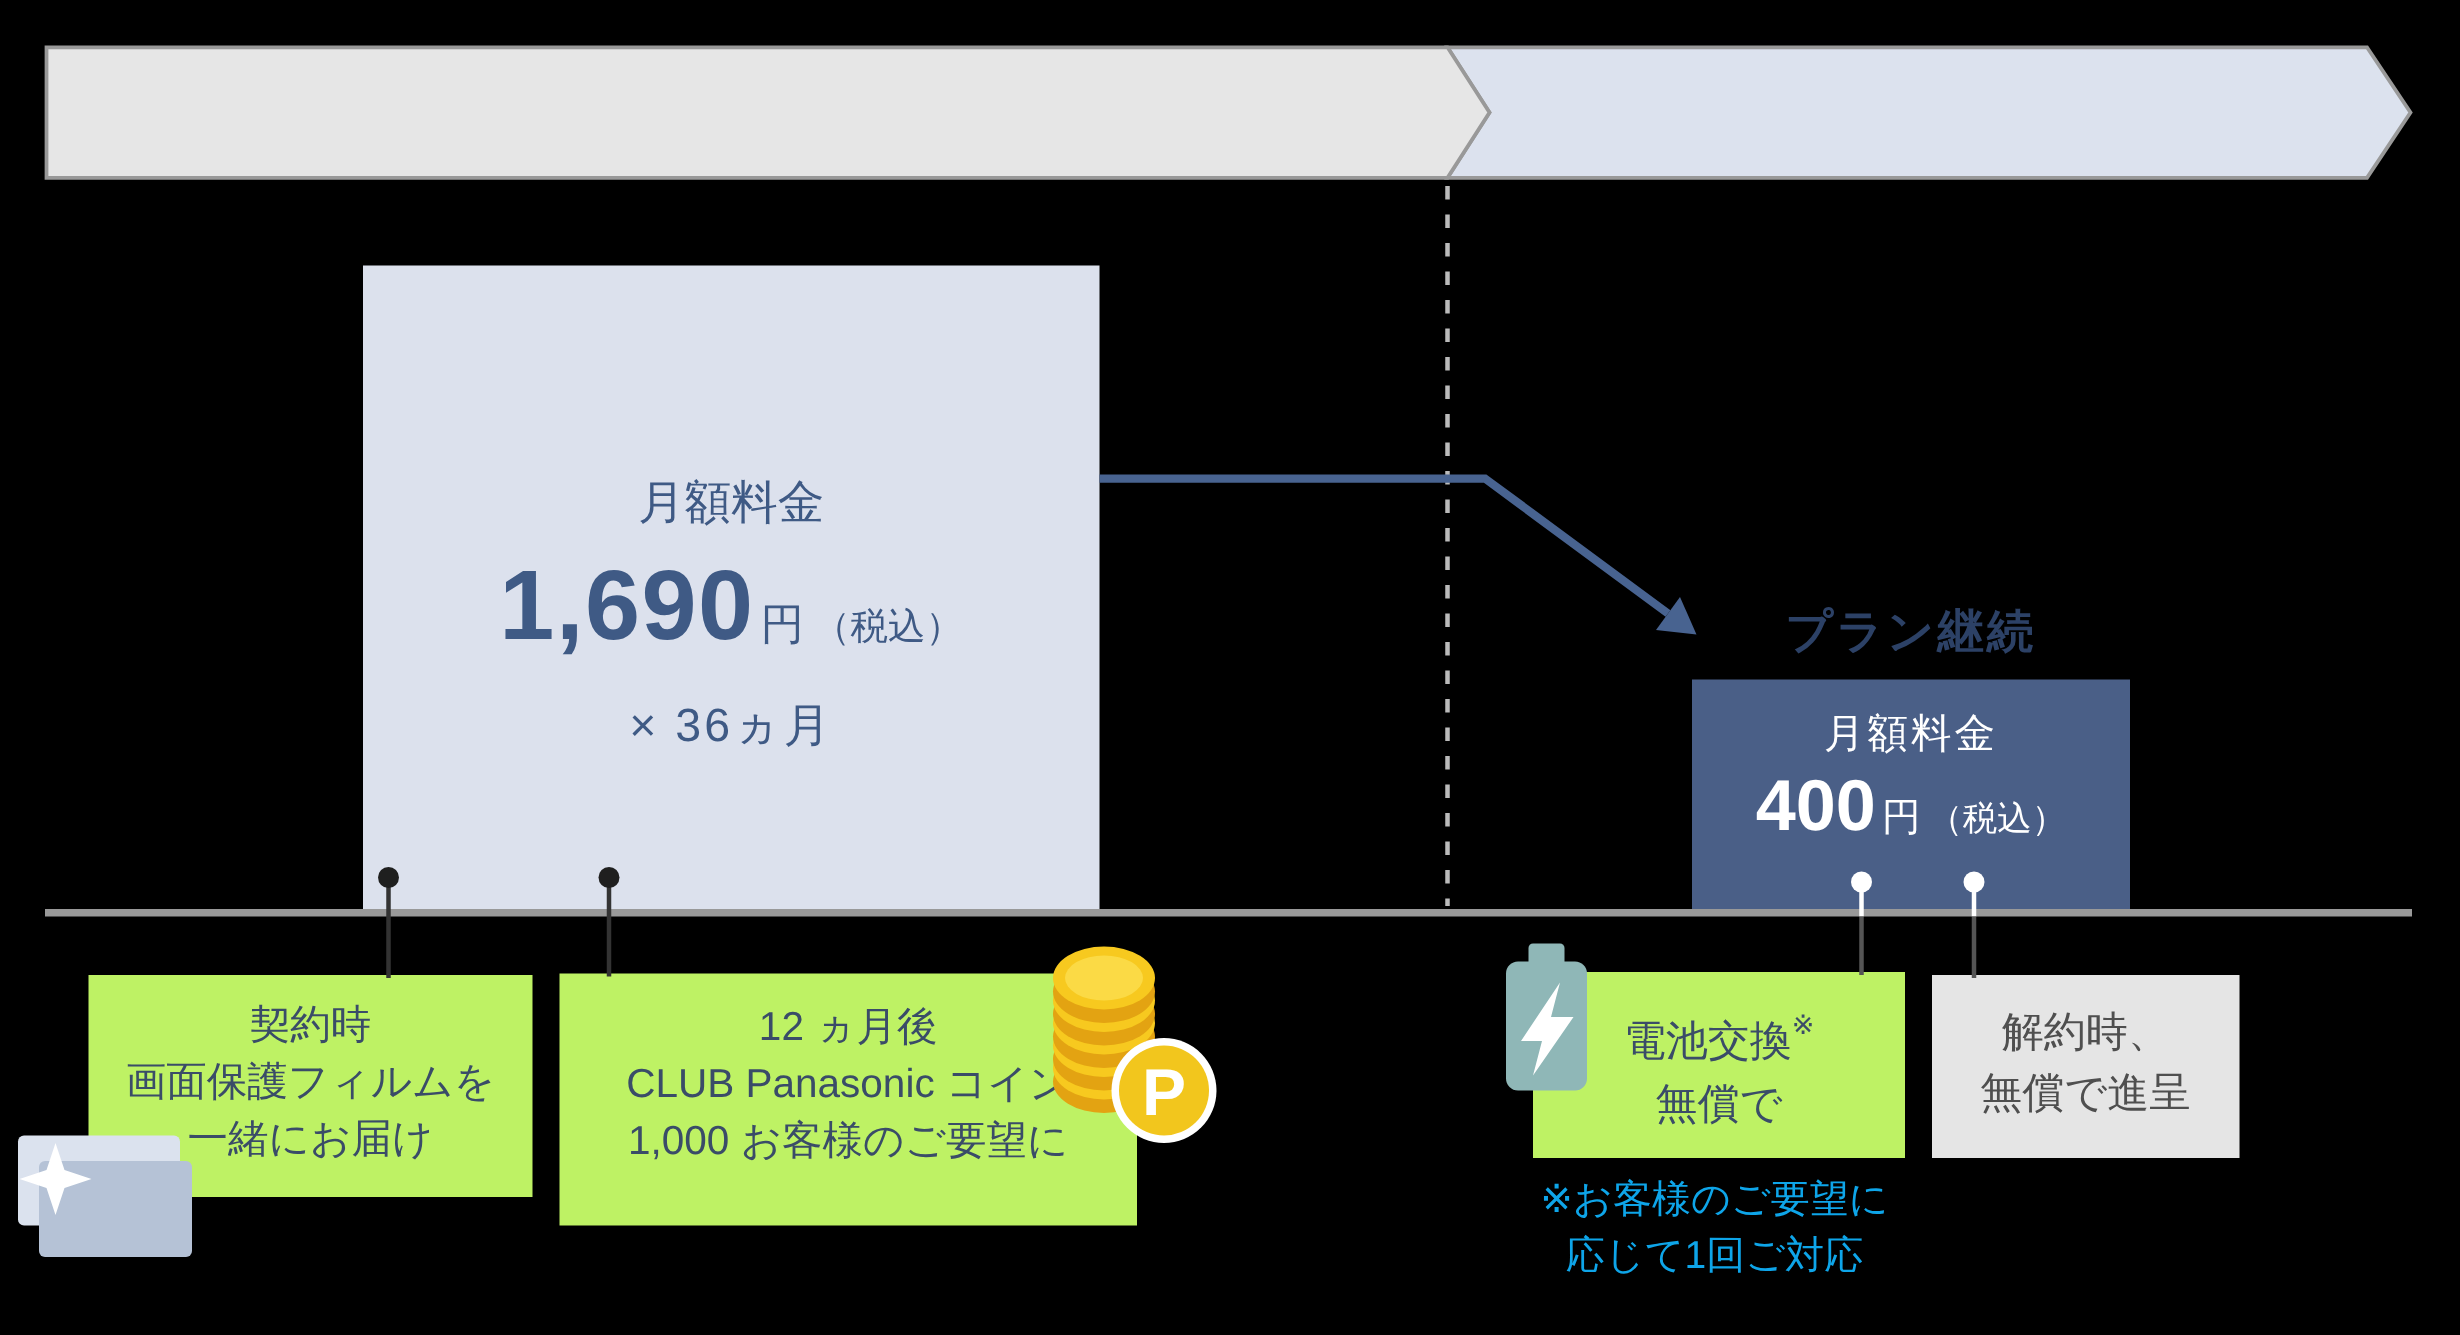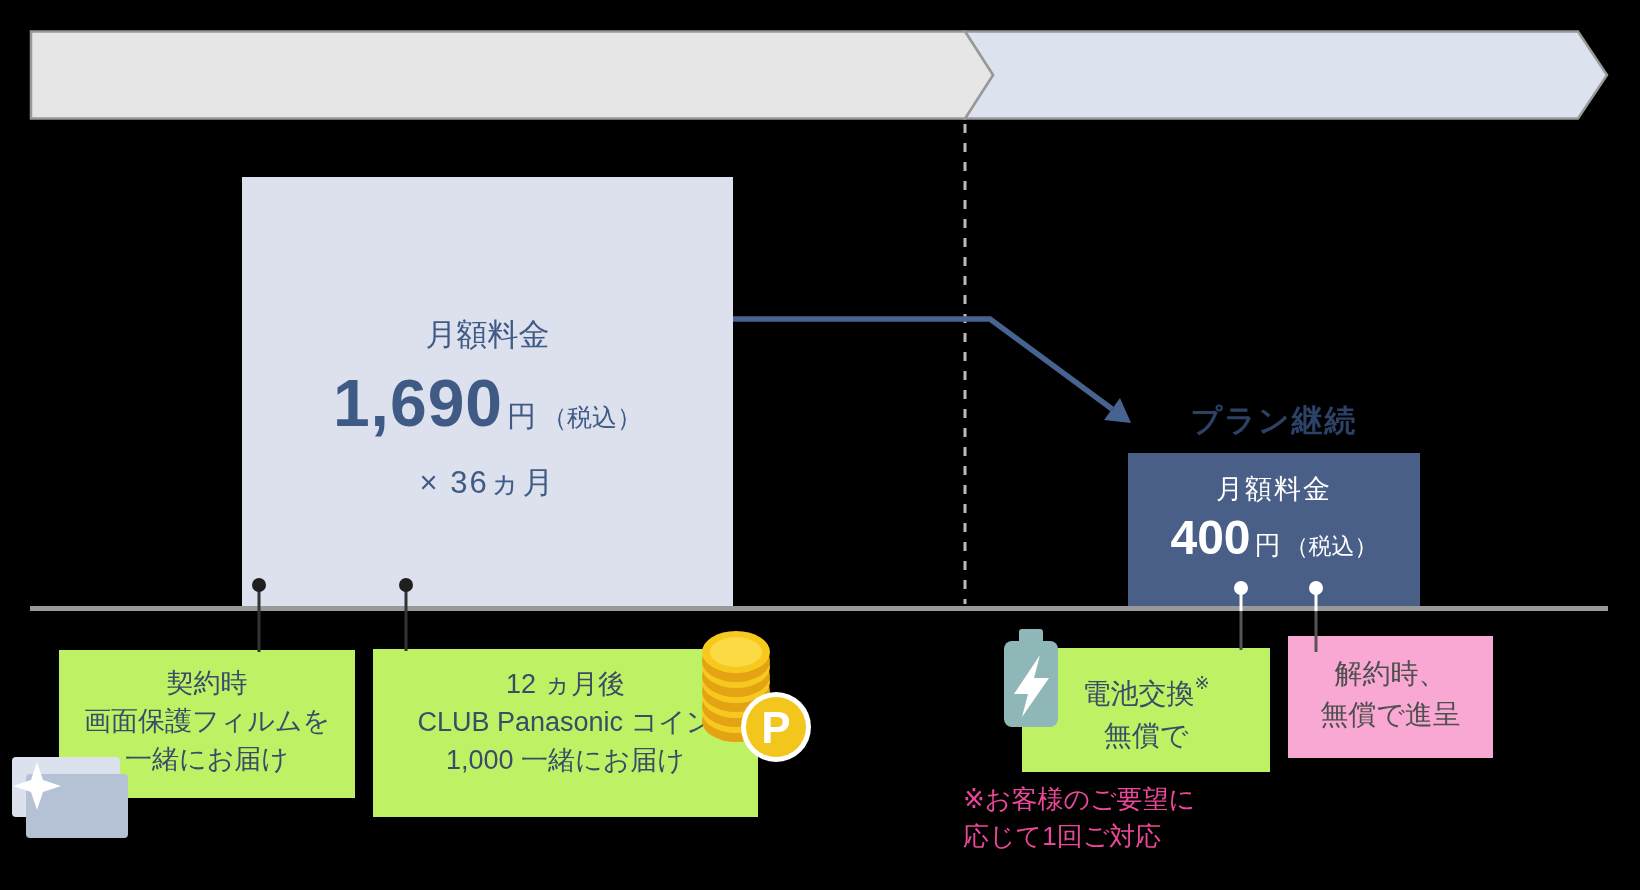--- a/index.html
+++ b/index.html
@@ -38,27 +38,27 @@
   .dark-box .tax{font-size:23px;margin-left:5px;}
 
   
   .benefit{background:#bef264;color:#3a4c68;text-align:center;box-sizing:border-box;}
   .benefit div{font-size:27px;line-height:38px;}
   .box-contract{left:59px;top:650px;width:296px;height:148px;padding-top:14px;}
   .box-coin{left:373px;top:649px;width:385px;height:168px;padding-top:16px;}
   .box-battery{left:1022px;top:648px;width:248px;height:124px;padding-top:18px;}
   .box-battery div{font-size:28px;line-height:42px;}
   .box-battery sup{font-size:18px;position:relative;top:-4px;}
-  .box-cancel{left:1288px;top:636px;width:205px;height:122px;background:#f9a8d4;
+  .box-cancel{left:1288px;top:650px;width:205px;height:122px;background:#e5e5e5;
               color:#4f4f4f;text-align:center;padding-top:17px;box-sizing:border-box;}
   .box-cancel div{font-size:28px;line-height:41px;}
 
   
-  .footnote{left:963px;top:781px;width:360px;
-            color:#ec4899;font-size:26px;line-height:37px;}
+  .footnote{left:963px;top:781px;width:360px;text-align:center;
+            color:#0ea5e9;font-size:26px;line-height:37px;}
 </style>
 </head>
 <body>
 
 <div class="canvas">
 
   <div class="layer-boxes">
 
     <div class="abs big-box">
       <div class="l1">月額料金</div>
@@ -81,21 +81,21 @@
 
     <div class="abs benefit box-contract">
       <div>契約時</div>
       <div>画面保護フィルムを</div>
       <div>一緒にお届け</div>
     </div>
 
     <div class="abs benefit box-coin">
       <div>12 ヵ月後</div>
       <div>CLUB Panasonic コイン</div>
-      <div>1,000 一緒にお届け</div>
+      <div>1,000 お客様のご要望に</div>
     </div>
 
     <div class="abs benefit box-battery">
       <div><span>電池交換</span><sup>※</sup></div>
       <div>無償で</div>
     </div>
 
     <div class="abs box-cancel">
       <div>解約時、</div>
       <div>無償で進呈</div>

